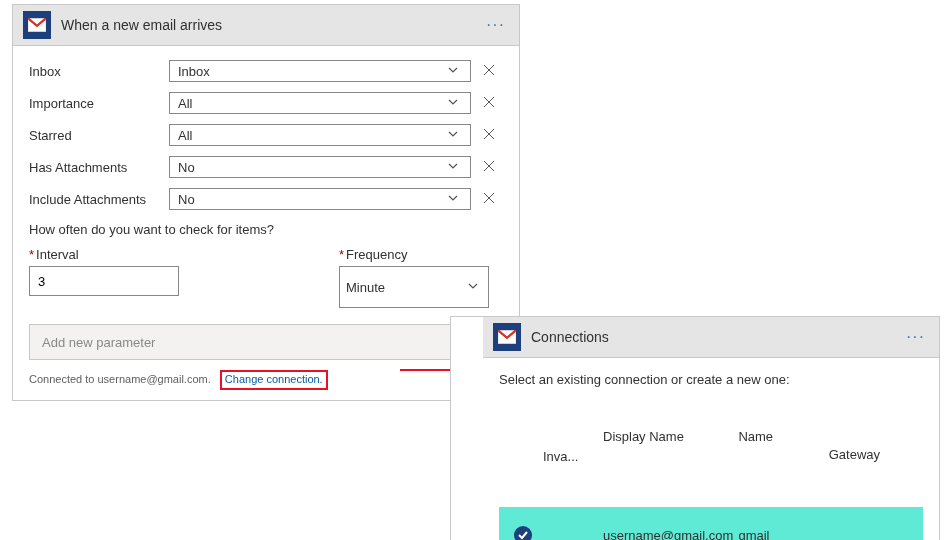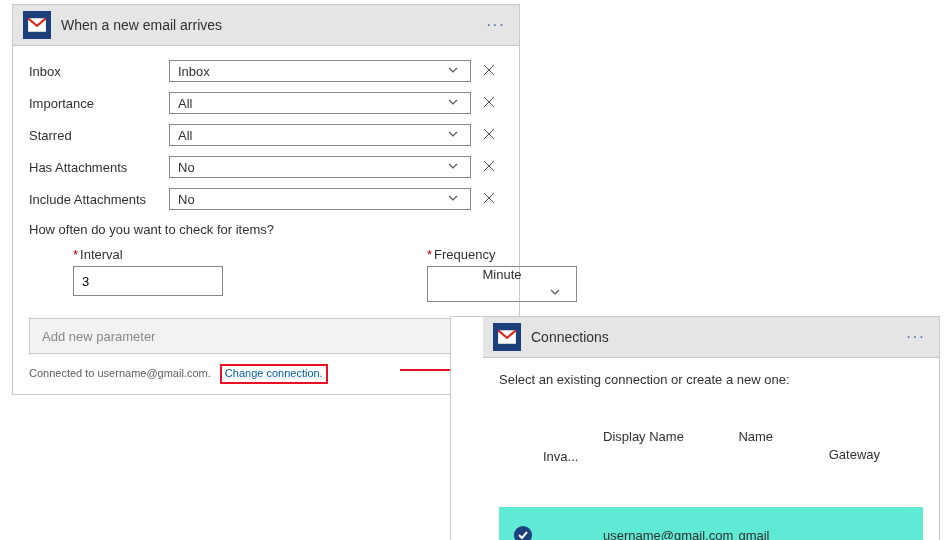--- a/index.html
+++ b/index.html
@@ -83,40 +83,39 @@
     cursor: pointer;
     color: #555;
     margin-left: 4px;
   }
   .clear-x svg { width: 14px; height: 14px; stroke: #555; stroke-width: 1; }
   .section-q {
     margin: 12px 0 10px;
     color: #323130;
   }
   .interval-row { display: flex; gap: 160px; }
-  .sub-field { display: flex; flex-direction: column; margin-left: 44px; }
+  .sub-field { display: flex; flex-direction: column; }
   .sub-label { margin-bottom: 4px; }
   .req { color: #a80000; margin-right: 2px; }
   .text-input {
     height: 30px;
     border: 1px solid #8a8886;
     padding: 0 8px;
     width: 150px;
     font-family: inherit;
     font-size: 13px;
   }
   .freq-select {
-    height: 36px;
+    height: 42px;
     border: 1px solid #8a8886;
     width: 150px;
     display: flex;
     align-items: center;
-    padding: 0 12px;
-    cursor: pointer;
-    flex-direction: column;
+    padding: 0 6px;
+    cursor: pointer;
   }
   .new-param {
     margin-top: 16px;
     height: 36px;
     border: 1px solid #c8c8c8;
     background: #f3f2f1;
     display: flex;
     align-items: center;
     padding: 8px 12px;
     color: #8a8886;

